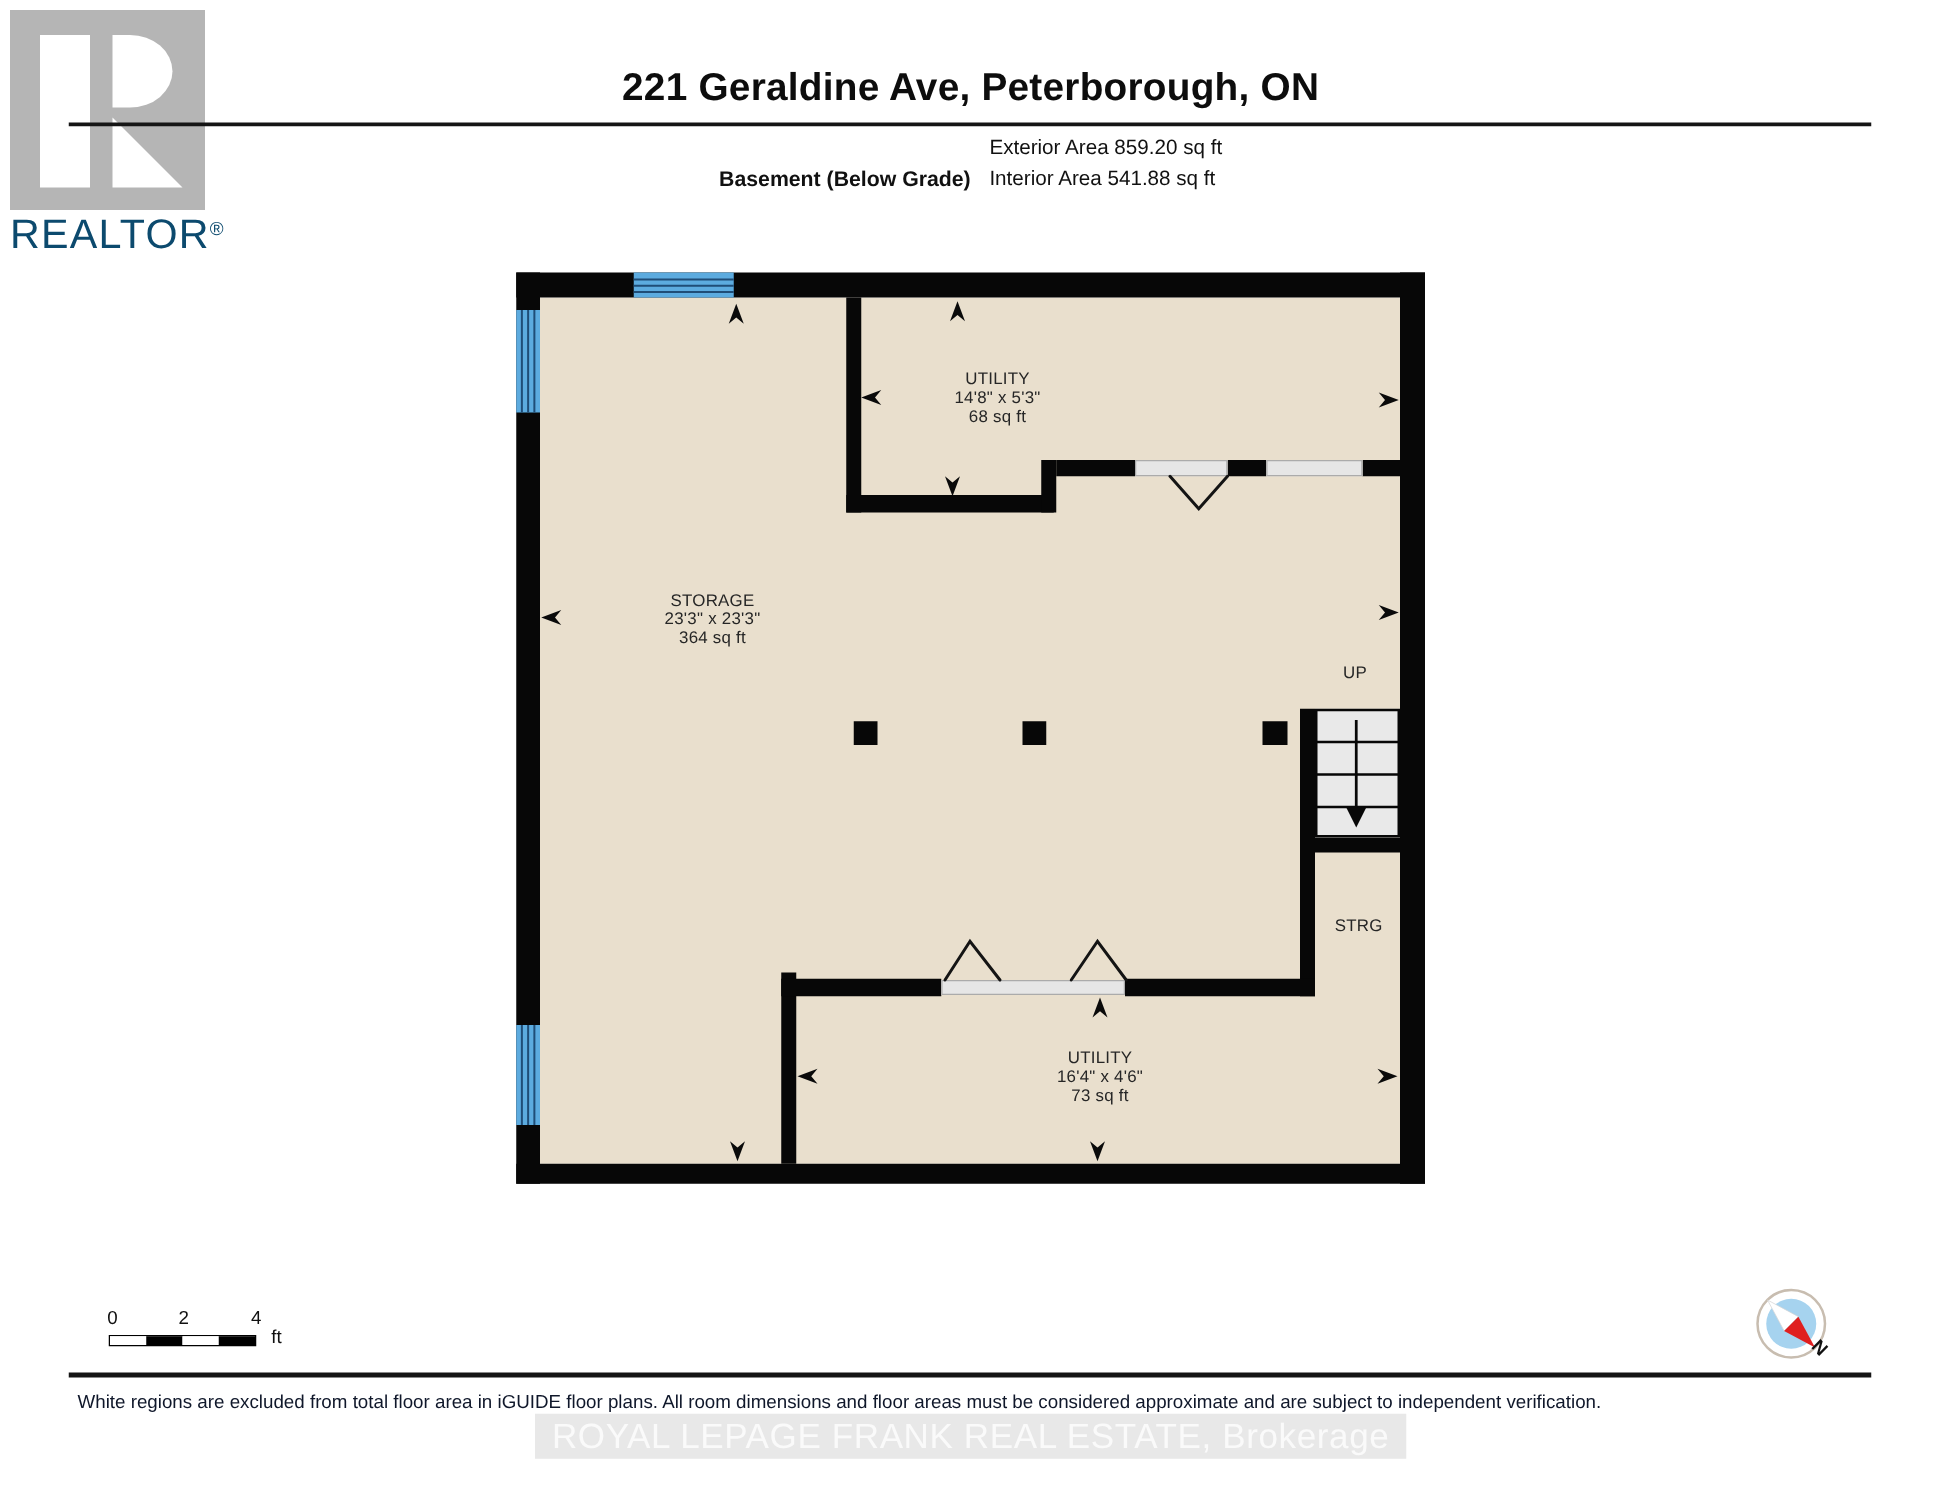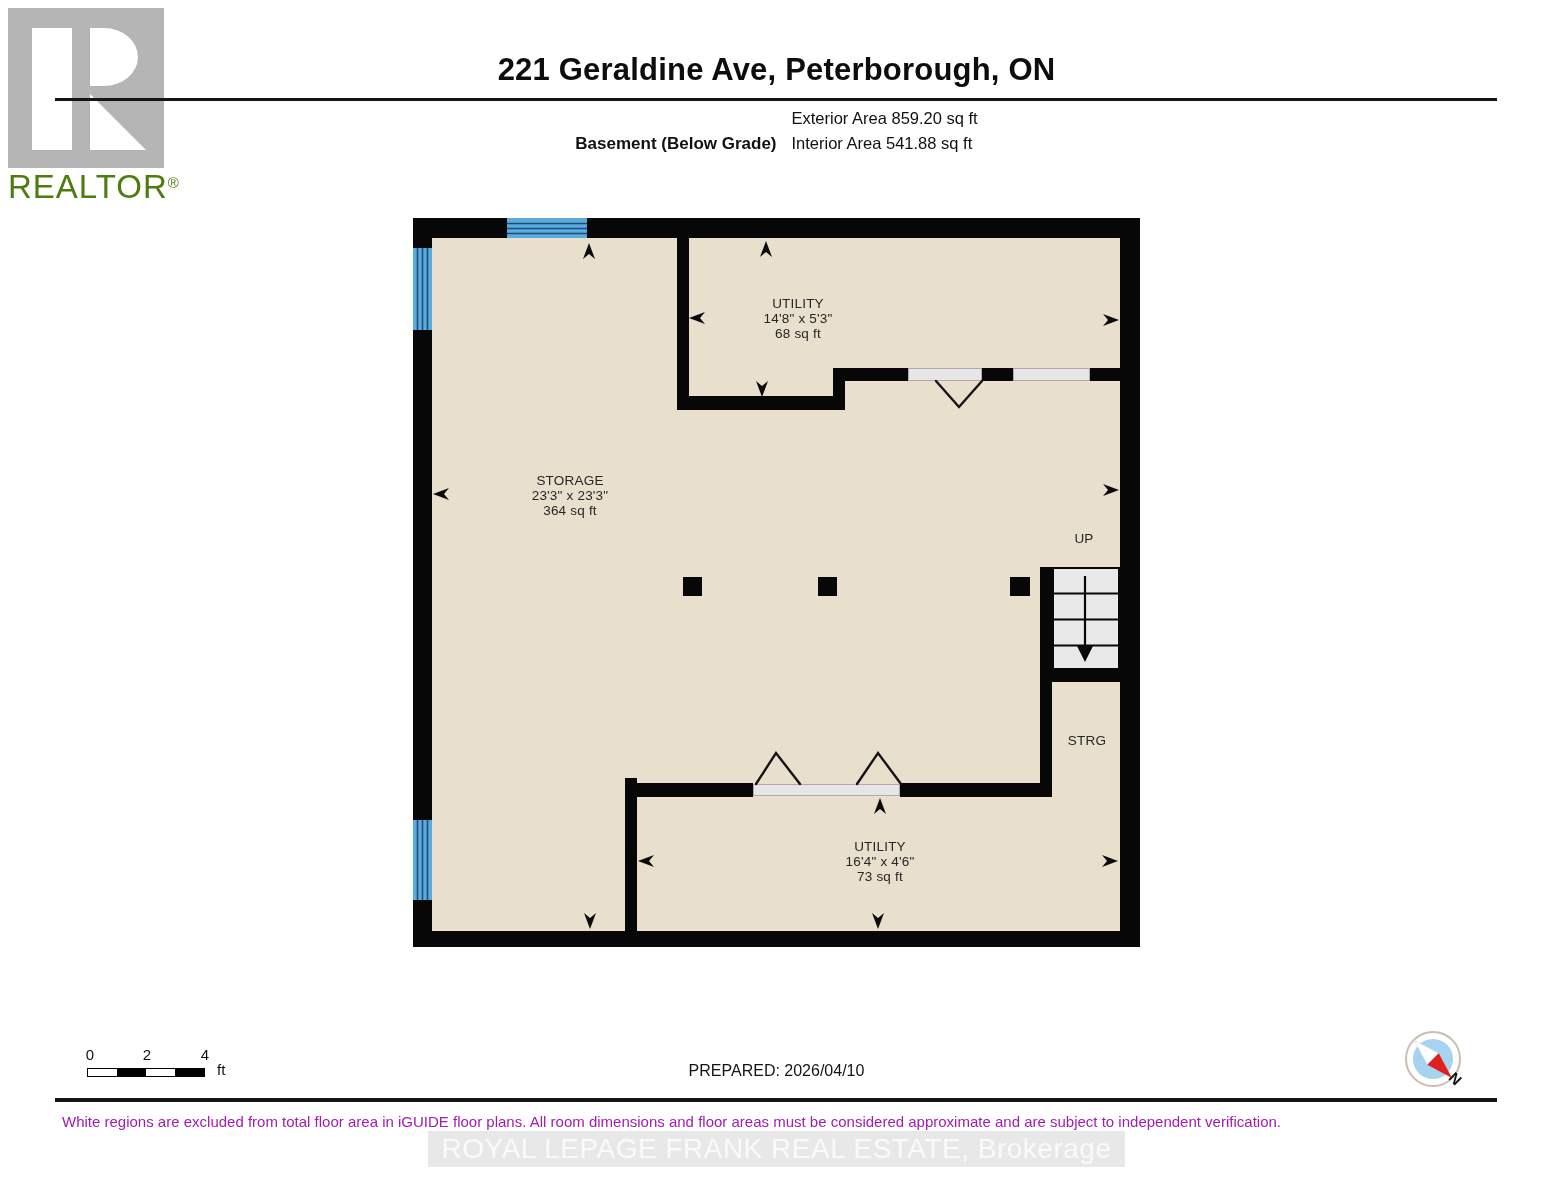--- a/index.html
+++ b/index.html
@@ -12,33 +12,33 @@
   .post{position:absolute;background:#070707;}
   .room-label{position:absolute;transform:translate(-50%,-50%);text-align:center;
               font-size:13.5px;line-height:15px;color:#262626;white-space:nowrap;letter-spacing:.2px;}
   .hline{position:absolute;background:#151515;}
   .title{position:absolute;left:0;right:0;top:52px;text-align:center;
          font-size:31px;font-weight:bold;color:#0d0d0d;letter-spacing:.2px;}
   .area-block{position:absolute;left:0;right:0;top:106px;display:flex;
               justify-content:center;align-items:flex-end;gap:15px;}
   .floor-label{font-size:17px;font-weight:bold;color:#111;line-height:25px;}
   .area-lines{font-size:16.5px;color:#111;line-height:25px;}
-  .wordmark{position:absolute;left:8px;top:168px;font-size:33px;color:#4d7c0f;letter-spacing:1px;}
+  .wordmark{position:absolute;left:8px;top:168px;font-size:33px;color:#0c4a6e;letter-spacing:1px;}
   .wordmark .reg{font-size:15px;vertical-align:10px;}
   .stairs{position:absolute;left:1052px;top:567px;width:68px;height:103px;
           background:#e9e9e9;border:2px solid #070707;box-sizing:border-box;}
   .overlay{position:absolute;left:0;top:0;pointer-events:none;}
   .scale-num{position:absolute;transform:translateX(-50%);font-size:15px;color:#111;}
   .scale-bar{position:absolute;left:87px;top:1068px;display:flex;border:1px solid #000;height:9px;box-sizing:border-box;}
   .scale-bar span{display:block;width:29px;height:7px;}
   .ft-label{position:absolute;left:217px;top:1061px;font-size:15px;color:#111;}
   .prepared{position:absolute;left:0;right:0;top:1062px;text-align:center;font-size:16px;color:#141414;}
   .north{position:absolute;left:1450px;top:1070px;font-size:15px;font-weight:bold;color:#111;
          transform:rotate(45deg);}
-  .disclaimer{position:absolute;left:62px;top:1113px;font-size:15px;color:#a21caf;white-space:nowrap;}
+  .disclaimer{position:absolute;left:62px;top:1113px;font-size:15px;color:#0f172a;white-space:nowrap;}
   .watermark{position:absolute;left:0;right:0;top:1131px;text-align:center;}
   .watermark span{display:inline-block;background:#e8e8e8;color:#fafafa;font-size:28px;
                   line-height:36px;padding:0 14px;letter-spacing:.5px;white-space:nowrap;}
 </style>
 </head>
 <body>
 
 <div class="page">
 
   <svg class="abs" style="left:8px;top:8px" width="156" height="160" viewBox="0 0 156 160">
@@ -168,21 +168,20 @@
     <div class="scale-num" style="left:205px;top:1046px">4</div>
     <div class="scale-bar">
       <span style="background:#ffffff"></span>
         <span style="background:#000000"></span>
         <span style="background:#ffffff"></span>
         <span style="background:#000000"></span>
     </div>
     <div class="ft-label">ft</div>
   </div>
 
-  <div class="prepared">PREPARED: 2026/04/10</div>
   <div class="north">N</div>
 
   <div class="hline" style="left:55px;top:1098px;width:1442px;height:4px"></div>
   <div class="disclaimer">White regions are excluded from total floor area in iGUIDE floor plans. All room dimensions and floor areas must be considered approximate and are subject to independent verification.</div>
   <div class="watermark">
     <span>ROYAL LEPAGE FRANK REAL ESTATE, Brokerage</span>
   </div>
 
 </div>
 

